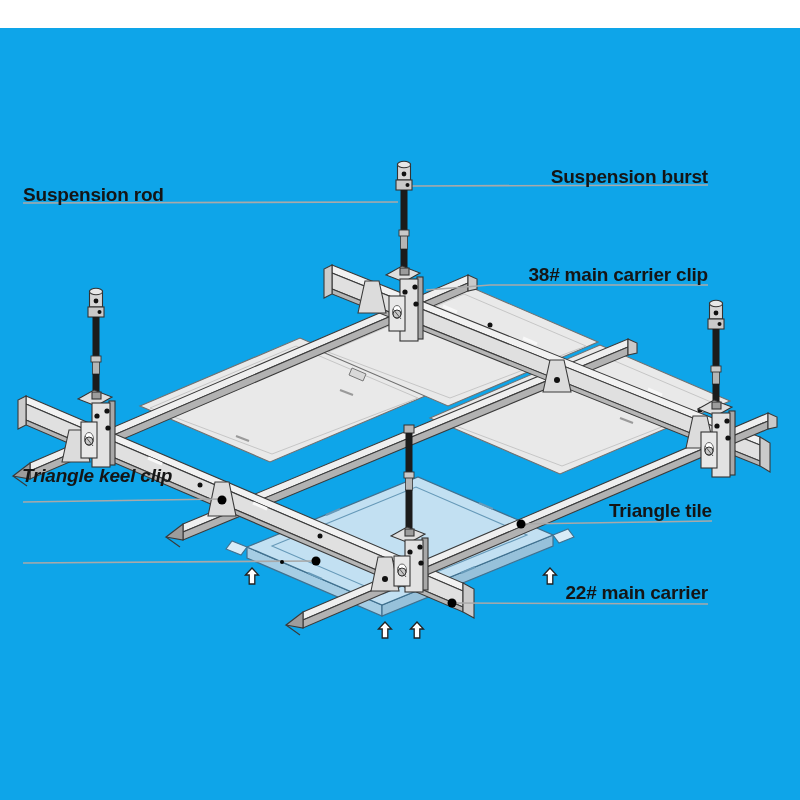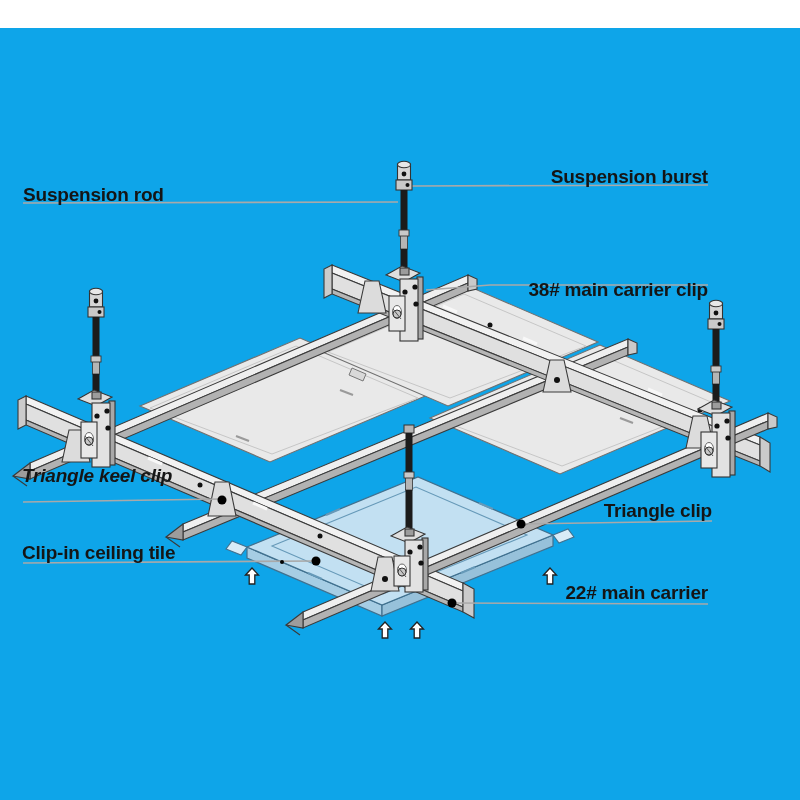--- a/index.html
+++ b/index.html
@@ -236,18 +236,17 @@
   <g>
     <use href="#uparrow" x="245.5" y="540"></use>
     <use href="#uparrow" x="543.5" y="540"></use>
     <use href="#uparrow" x="378.5" y="594"></use>
     <use href="#uparrow" x="410.5" y="594"></use>
   </g>
 </svg>
 
   <div class="lbl" style="left:23px;top:157px;">Suspension rod</div>
   <div class="lbl right" style="right:92px;top:139px;">Suspension burst</div>
-  <div class="lbl right" style="right:92px;top:252px;">38# main carrier clip</div>
+  <div class="lbl right" style="right:92px;top:237px;">38# main carrier clip</div>
   <div class="lbl" style="left:22px;top:438px;font-style:italic;">Triangle keel clip</div>
-  <div class="lbl" style="left:22px;top:515px;">Clip-in ceiling tile</div>
-  <div class="lbl right" style="right:88px;top:473px;">Triangle clip</div>
+  <div class="lbl right" style="right:88px;top:473px;">Triangle tile</div>
   <div class="lbl right" style="right:92px;top:555px;">22# main carrier</div>
 </div>
 
 </body></html>

